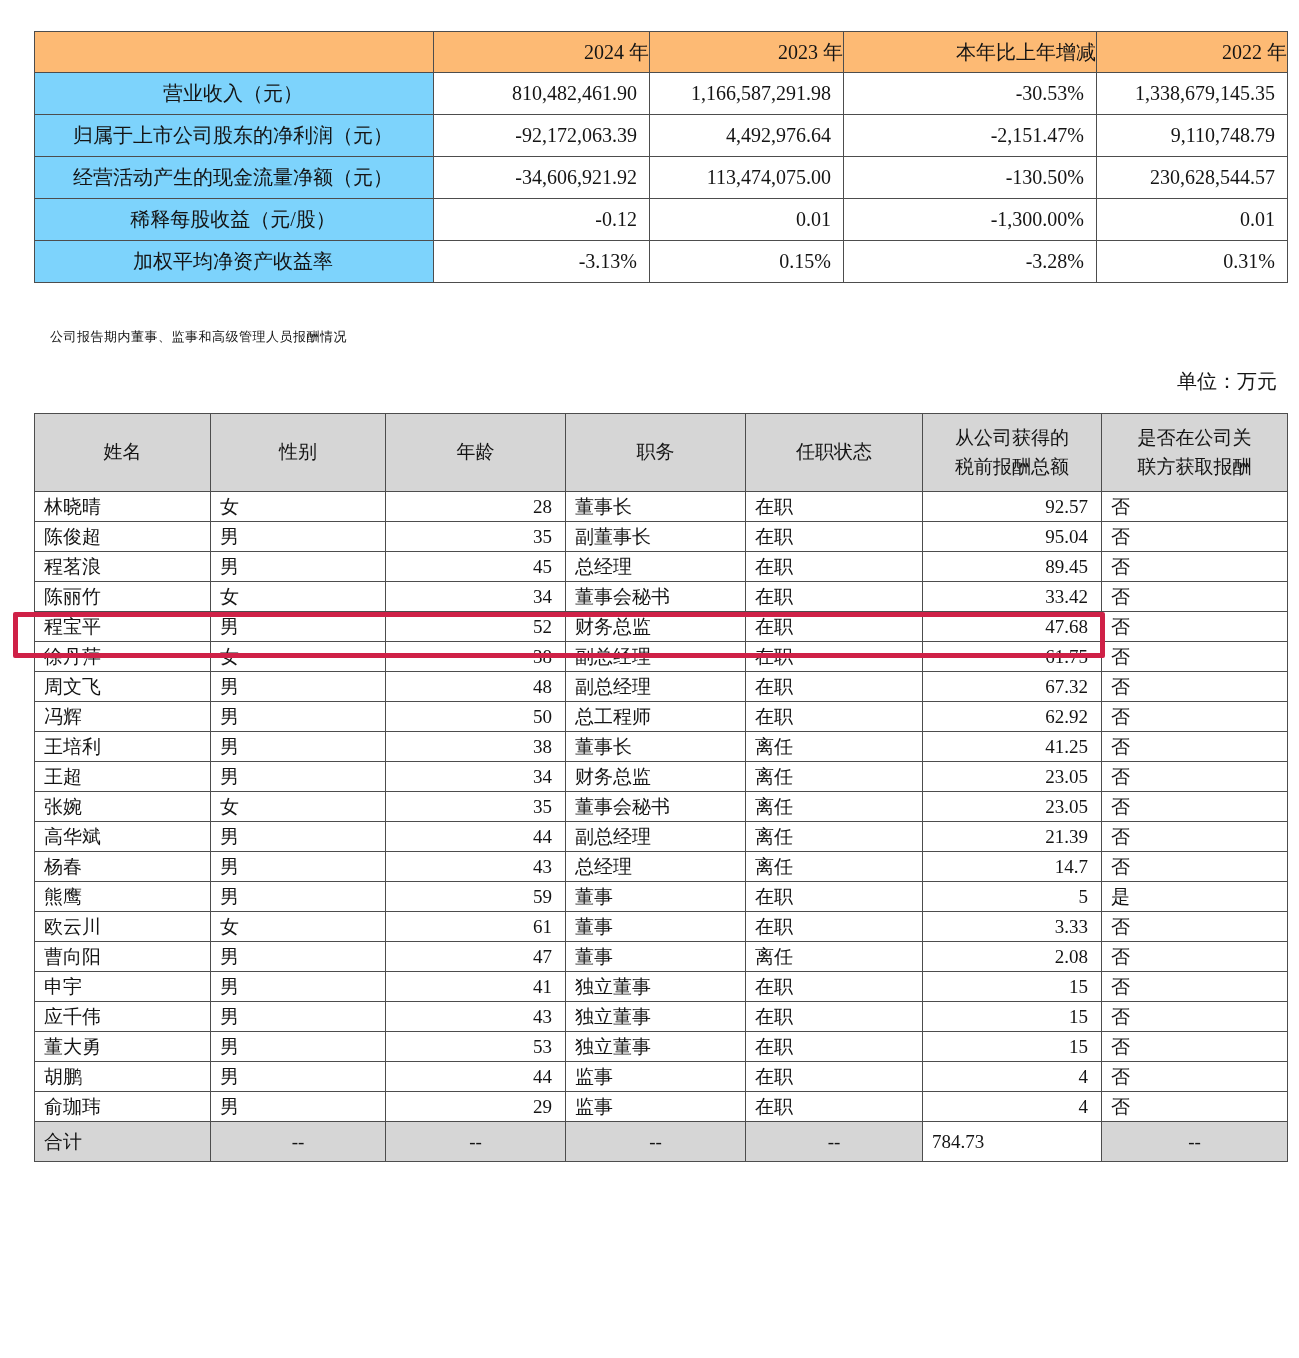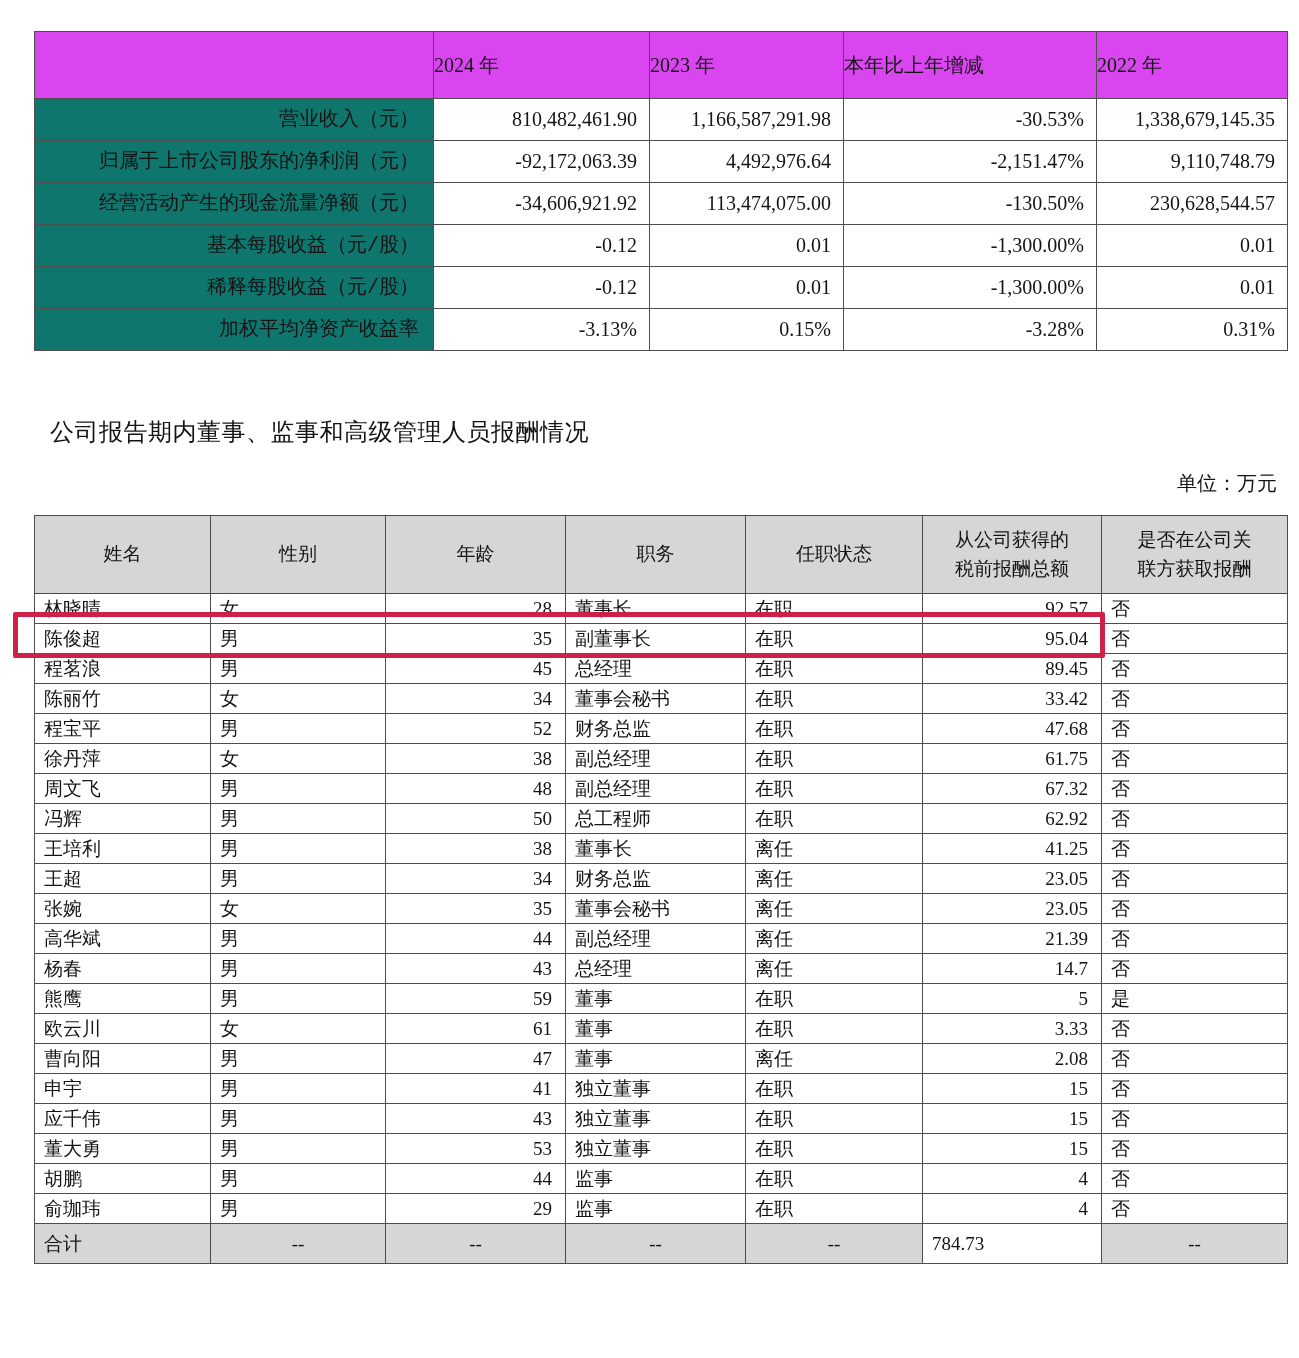--- a/index.html
+++ b/index.html
@@ -20,40 +20,39 @@
     margin-left: 34px;
   }
   th, td {
     border: 1.4px solid #4d4d4d;
     overflow: hidden;
   }
 
   
   .t1 { margin-top: 31px; font-size: 20px; }
   .t1 th {
-    background: #d946ef;
+    background: #fdba74;
     font-weight: normal;
-    text-align: left;
-    height: 67px;
+    text-align: right;
+    height: 41px;
     vertical-align: middle;
   }
   .t1 td { height: 42px; vertical-align: middle; }
   .t1 td.label {
-    background: #0f766e;
-    text-align: right;
+    background: #7dd3fc;
+    text-align: center;
     padding: 5px 14px 5px 12px;
     line-height: 1.35;
-    font-family: Liberation Mono, monospace;
   }
   .t1 td.num { text-align: right; padding-right: 12px; background: #ffffff; }
 
   
   .section-title {
-    margin: 65px 0 0 50px;
-    font-size: 24px;
+    margin: 45px 0 0 50px;
+    font-size: 13px;
     letter-spacing: 0.5px;
   }
   .unit-line {
     margin: 22px 22px 0 0;
     text-align: right;
     font-size: 20px;
   }
 
   
   .t2 { margin-top: 18px; font-size: 19px; border-radius: 28px; }
@@ -132,27 +131,20 @@
 
 
         <tr>
           <td class="label">经营活动产生的现金流量净额（元）</td>
           <td class="num">-34,606,921.92</td>
           <td class="num">113,474,075.00</td>
           <td class="num">-130.50%</td>
           <td class="num">230,628,544.57</td>
         </tr>
 
-        <tr>
-          <td class="label">基本每股收益（元/股）</td>
-          <td class="num">-0.12</td>
-          <td class="num">0.01</td>
-          <td class="num">-1,300.00%</td>
-          <td class="num">0.01</td>
-        </tr>
 
         <tr>
           <td class="label">稀释每股收益（元/股）</td>
           <td class="num">-0.12</td>
           <td class="num">0.01</td>
           <td class="num">-1,300.00%</td>
           <td class="num">0.01</td>
         </tr>
 
         <tr>

